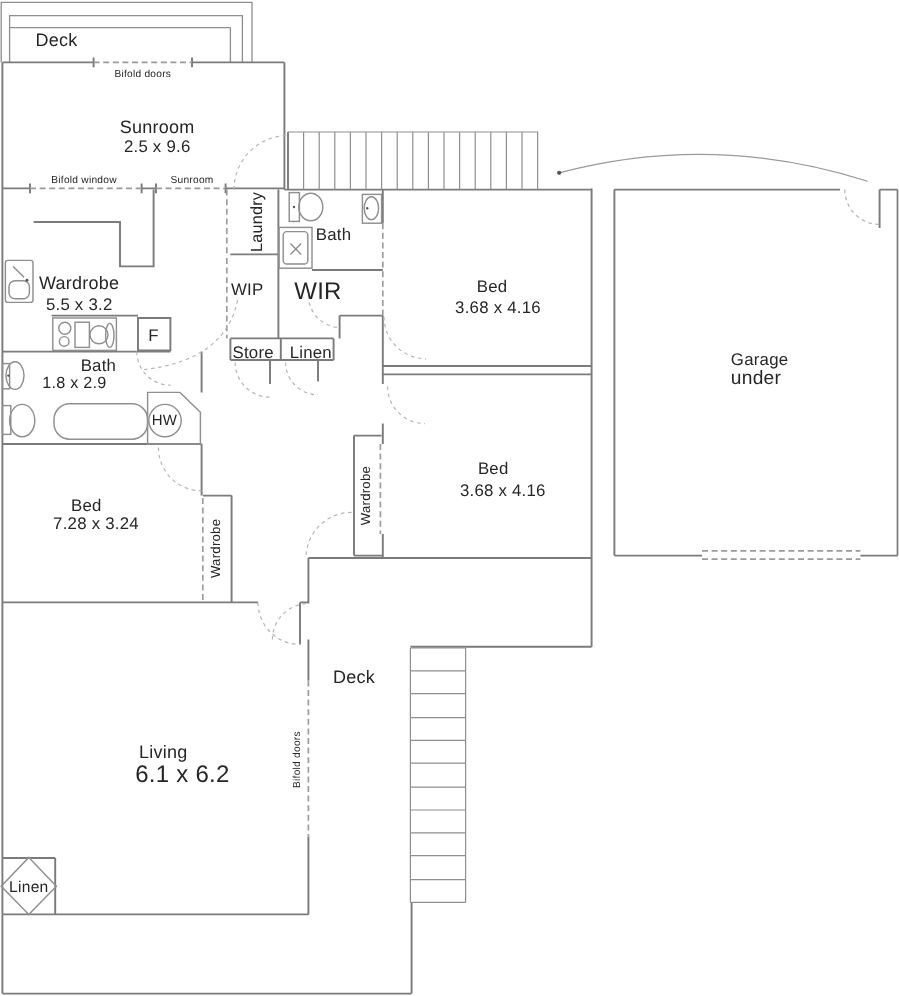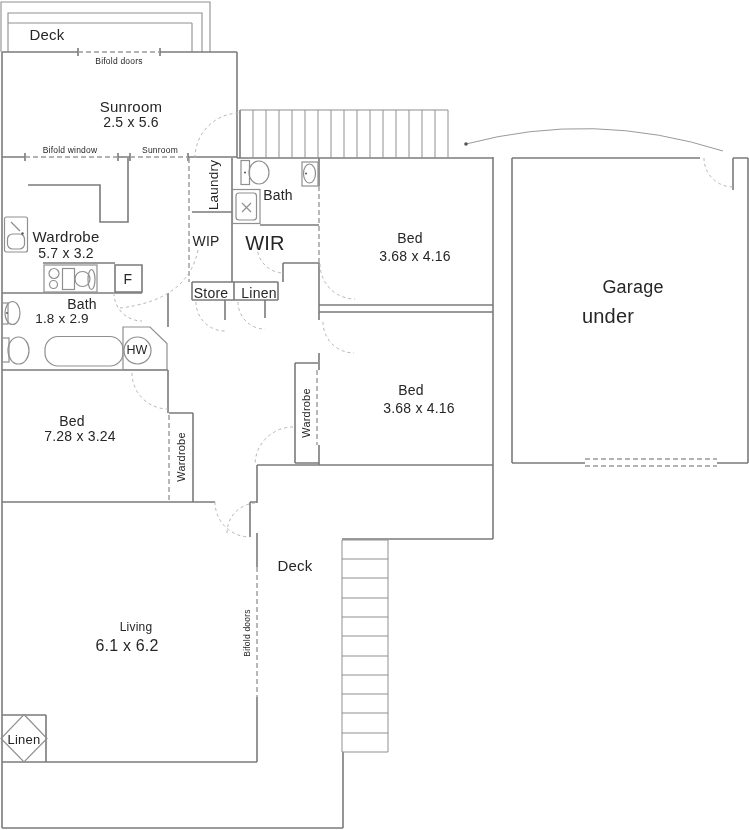--- a/index.html
+++ b/index.html
@@ -157,44 +157,44 @@
     <circle class="fix" cx="137.5" cy="350.5" r="13.5"></circle>
   </g>
   <g>
     <path class="fix" d="M24,714.5 L47,738.5 L24,762 L1,738.5 Z"></path>
   </g>
 </svg>
 
   <div class="lbl" style="left:47px;top:34px;font-size:15px">Deck</div>
   <div class="lbl" style="left:119px;top:61px;font-size:8.5px">Bifold doors</div>
   <div class="lbl" style="left:131px;top:106px;font-size:15px">Sunroom</div>
-  <div class="lbl" style="left:131px;top:122px;font-size:14px">2.5 x 5.6</div>
+  <div class="lbl" style="left:131px;top:122px;font-size:14px">2.5 x 9.6</div>
   <div class="lbl" style="left:70px;top:150px;font-size:8.5px">Bifold window</div>
   <div class="lbl" style="left:160px;top:150px;font-size:8.5px">Sunroom</div>
   <div class="lbl rot" style="left:214px;top:185px;font-size:13.5px">Laundry</div>
   <div class="lbl" style="left:278px;top:195px;font-size:14px">Bath</div>
   <div class="lbl" style="left:206px;top:241px;font-size:14px">WIP</div>
   <div class="lbl" style="left:265px;top:243px;font-size:20px">WIR</div>
   <div class="lbl" style="left:211px;top:293px;font-size:14px">Store</div>
   <div class="lbl" style="left:259px;top:293px;font-size:14px">Linen</div>
   <div class="lbl" style="left:410px;top:238px;font-size:14px">Bed</div>
   <div class="lbl" style="left:415px;top:256px;font-size:14px">3.68 x 4.16</div>
-  <div class="lbl" style="left:633px;top:287px;font-size:18px">Garage</div>
-  <div class="lbl" style="left:608px;top:316px;font-size:20px">under</div>
+  <div class="lbl" style="left:633px;top:299px;font-size:14px">Garage</div>
+  <div class="lbl" style="left:630px;top:316px;font-size:16px">under</div>
   <div class="lbl" style="left:66px;top:236px;font-size:15px">Wardrobe</div>
-  <div class="lbl" style="left:66px;top:253px;font-size:14px">5.7 x 3.2</div>
+  <div class="lbl" style="left:66px;top:253px;font-size:14px">5.5 x 3.2</div>
   <div class="lbl" style="left:128px;top:279px;font-size:14px">F</div>
   <div class="lbl" style="left:82px;top:304px;font-size:14px">Bath</div>
   <div class="lbl" style="left:62px;top:319px;font-size:13.5px">1.8 x 2.9</div>
   <div class="lbl" style="left:137px;top:350px;font-size:12.5px">HW</div>
   <div class="lbl" style="left:72px;top:421px;font-size:14px">Bed</div>
   <div class="lbl" style="left:80px;top:436px;font-size:14px">7.28 x 3.24</div>
   <div class="lbl rot" style="left:181px;top:457px;font-size:11px">Wardrobe</div>
   <div class="lbl" style="left:411px;top:390px;font-size:14px">Bed</div>
   <div class="lbl" style="left:419px;top:408px;font-size:14px">3.68 x 4.16</div>
   <div class="lbl rot" style="left:306px;top:413px;font-size:11px">Wardrobe</div>
   <div class="lbl" style="left:295px;top:565px;font-size:15px">Deck</div>
   <div class="lbl rot" style="left:247px;top:633px;font-size:8.5px">Bifold doors</div>
-  <div class="lbl" style="left:136px;top:627px;font-size:12px">Living</div>
-  <div class="lbl" style="left:127px;top:646px;font-size:16px">6.1 x 6.2</div>
+  <div class="lbl" style="left:136px;top:627px;font-size:15px">Living</div>
+  <div class="lbl" style="left:152px;top:646px;font-size:20px">6.1 x 6.2</div>
   <div class="lbl" style="left:24px;top:739px;font-size:13px">Linen</div>
 
 </div>
 
 </body></html>

